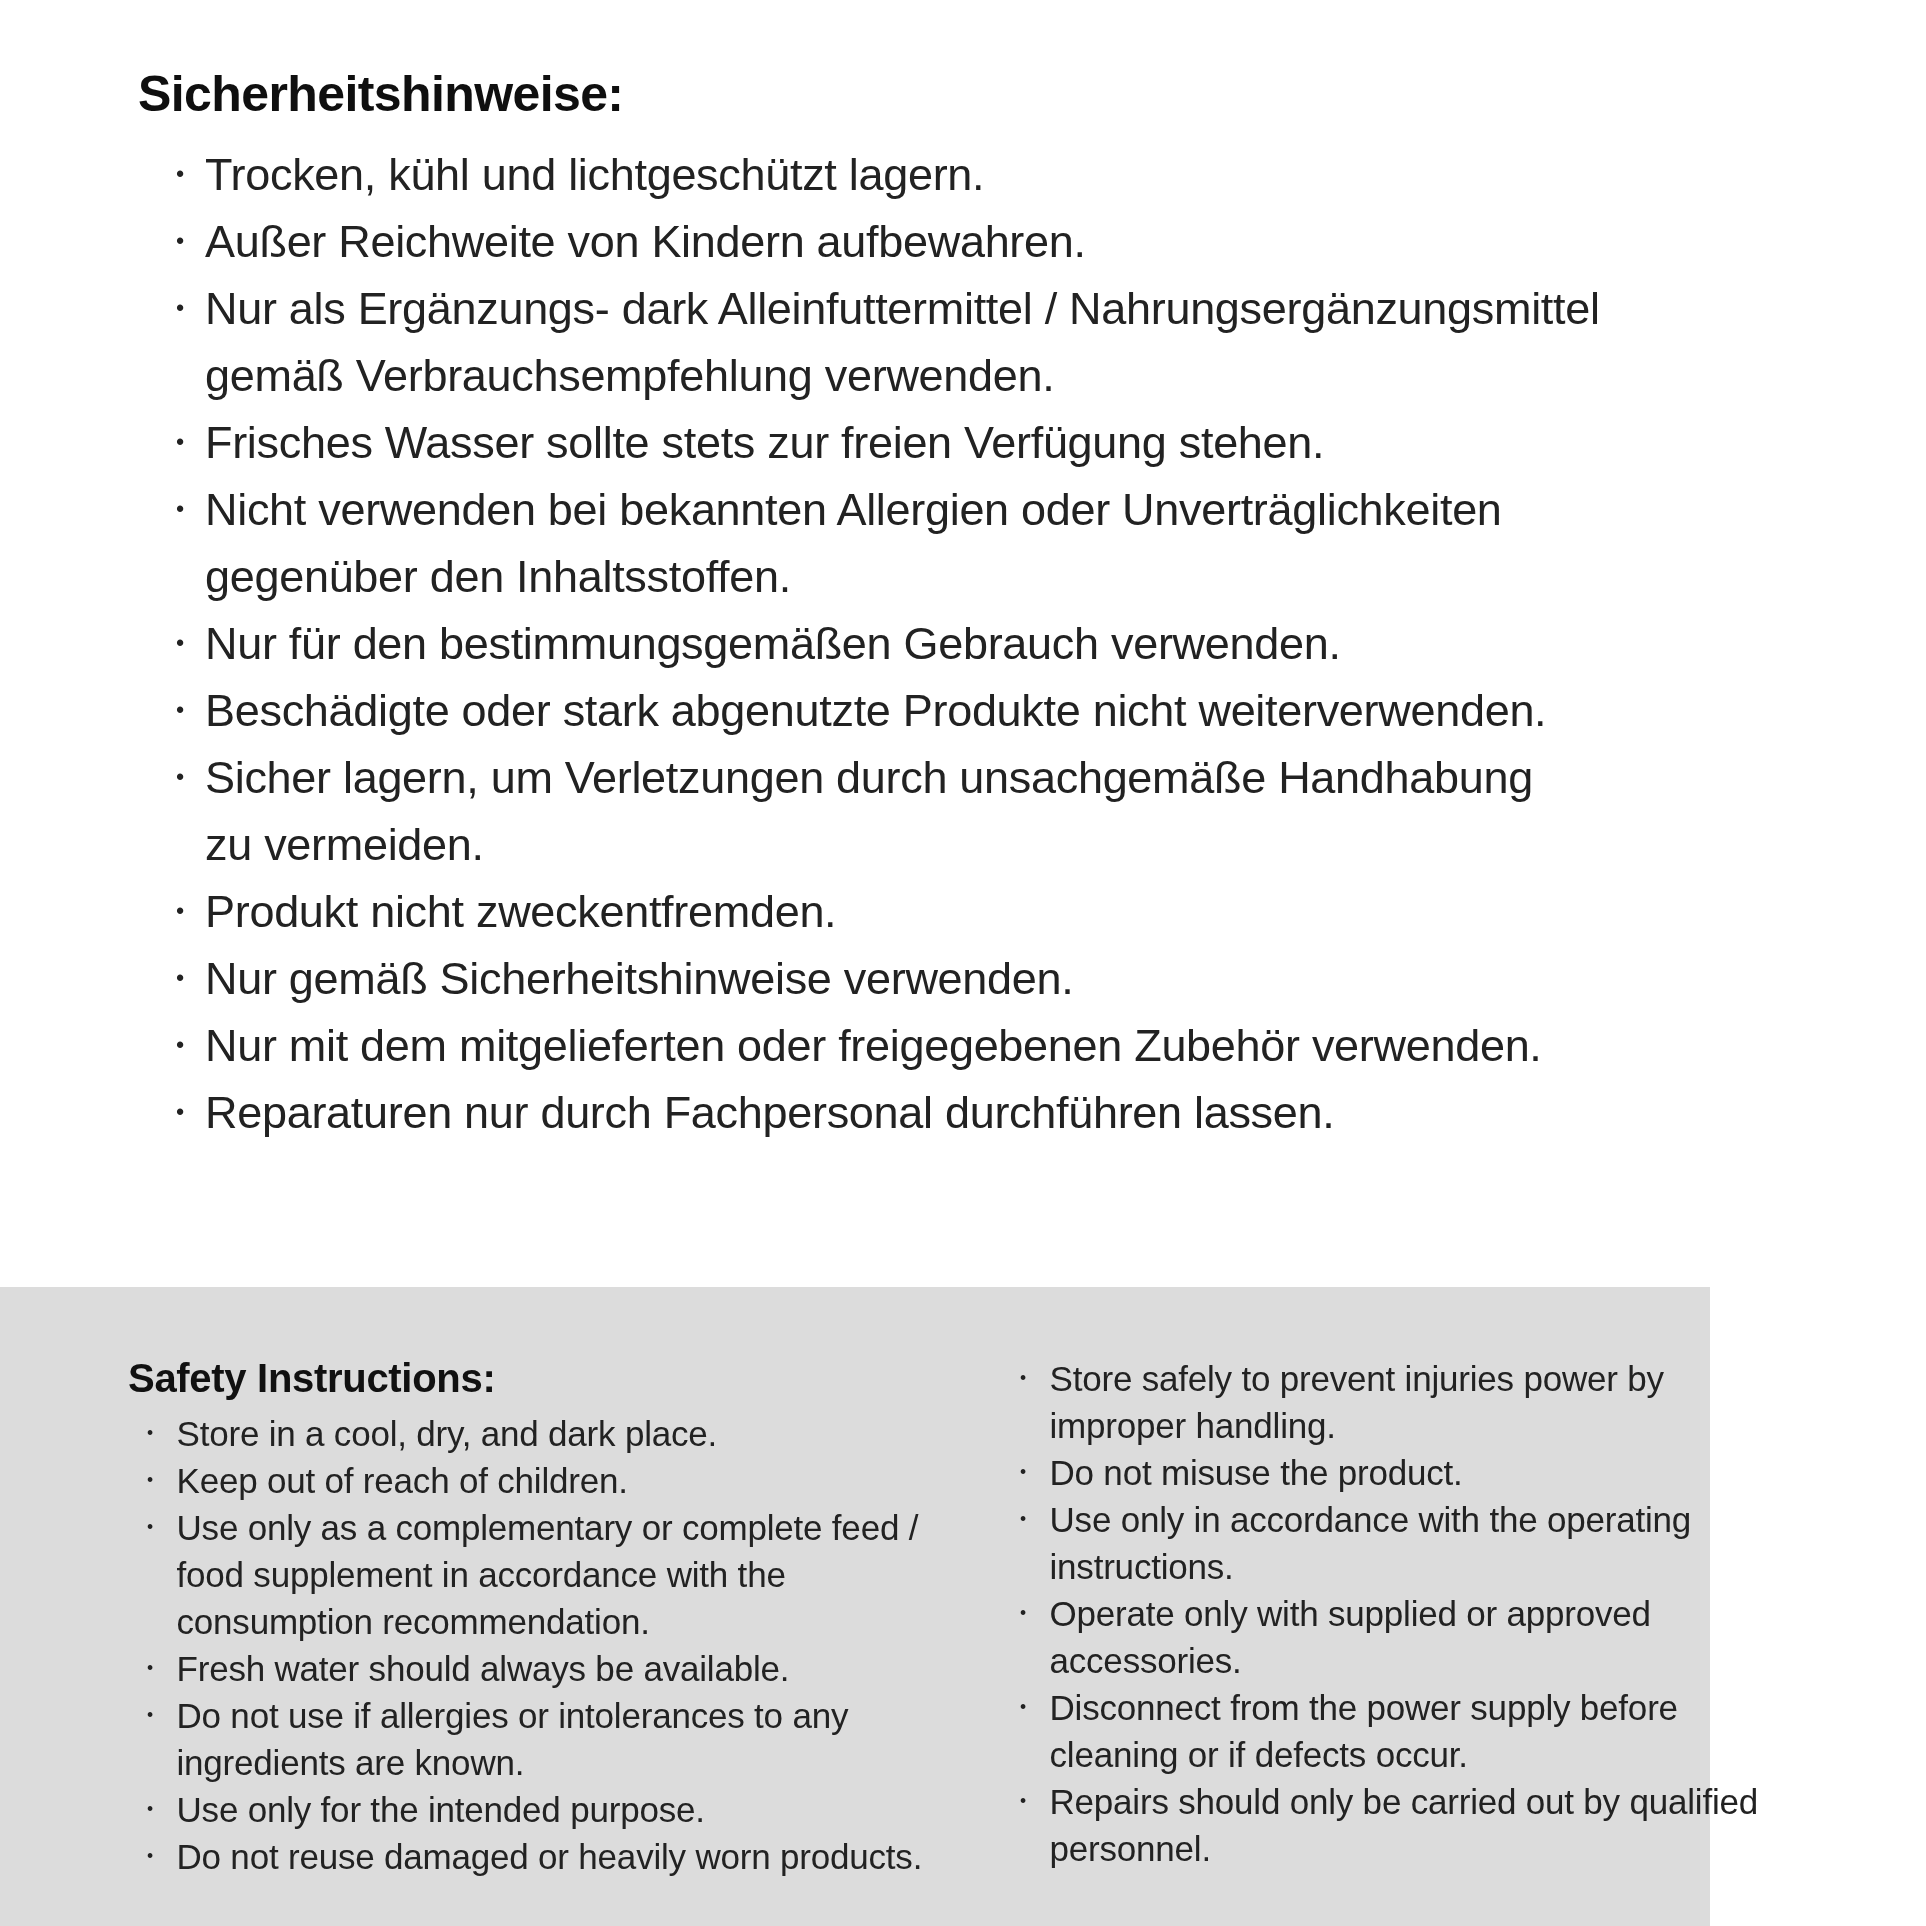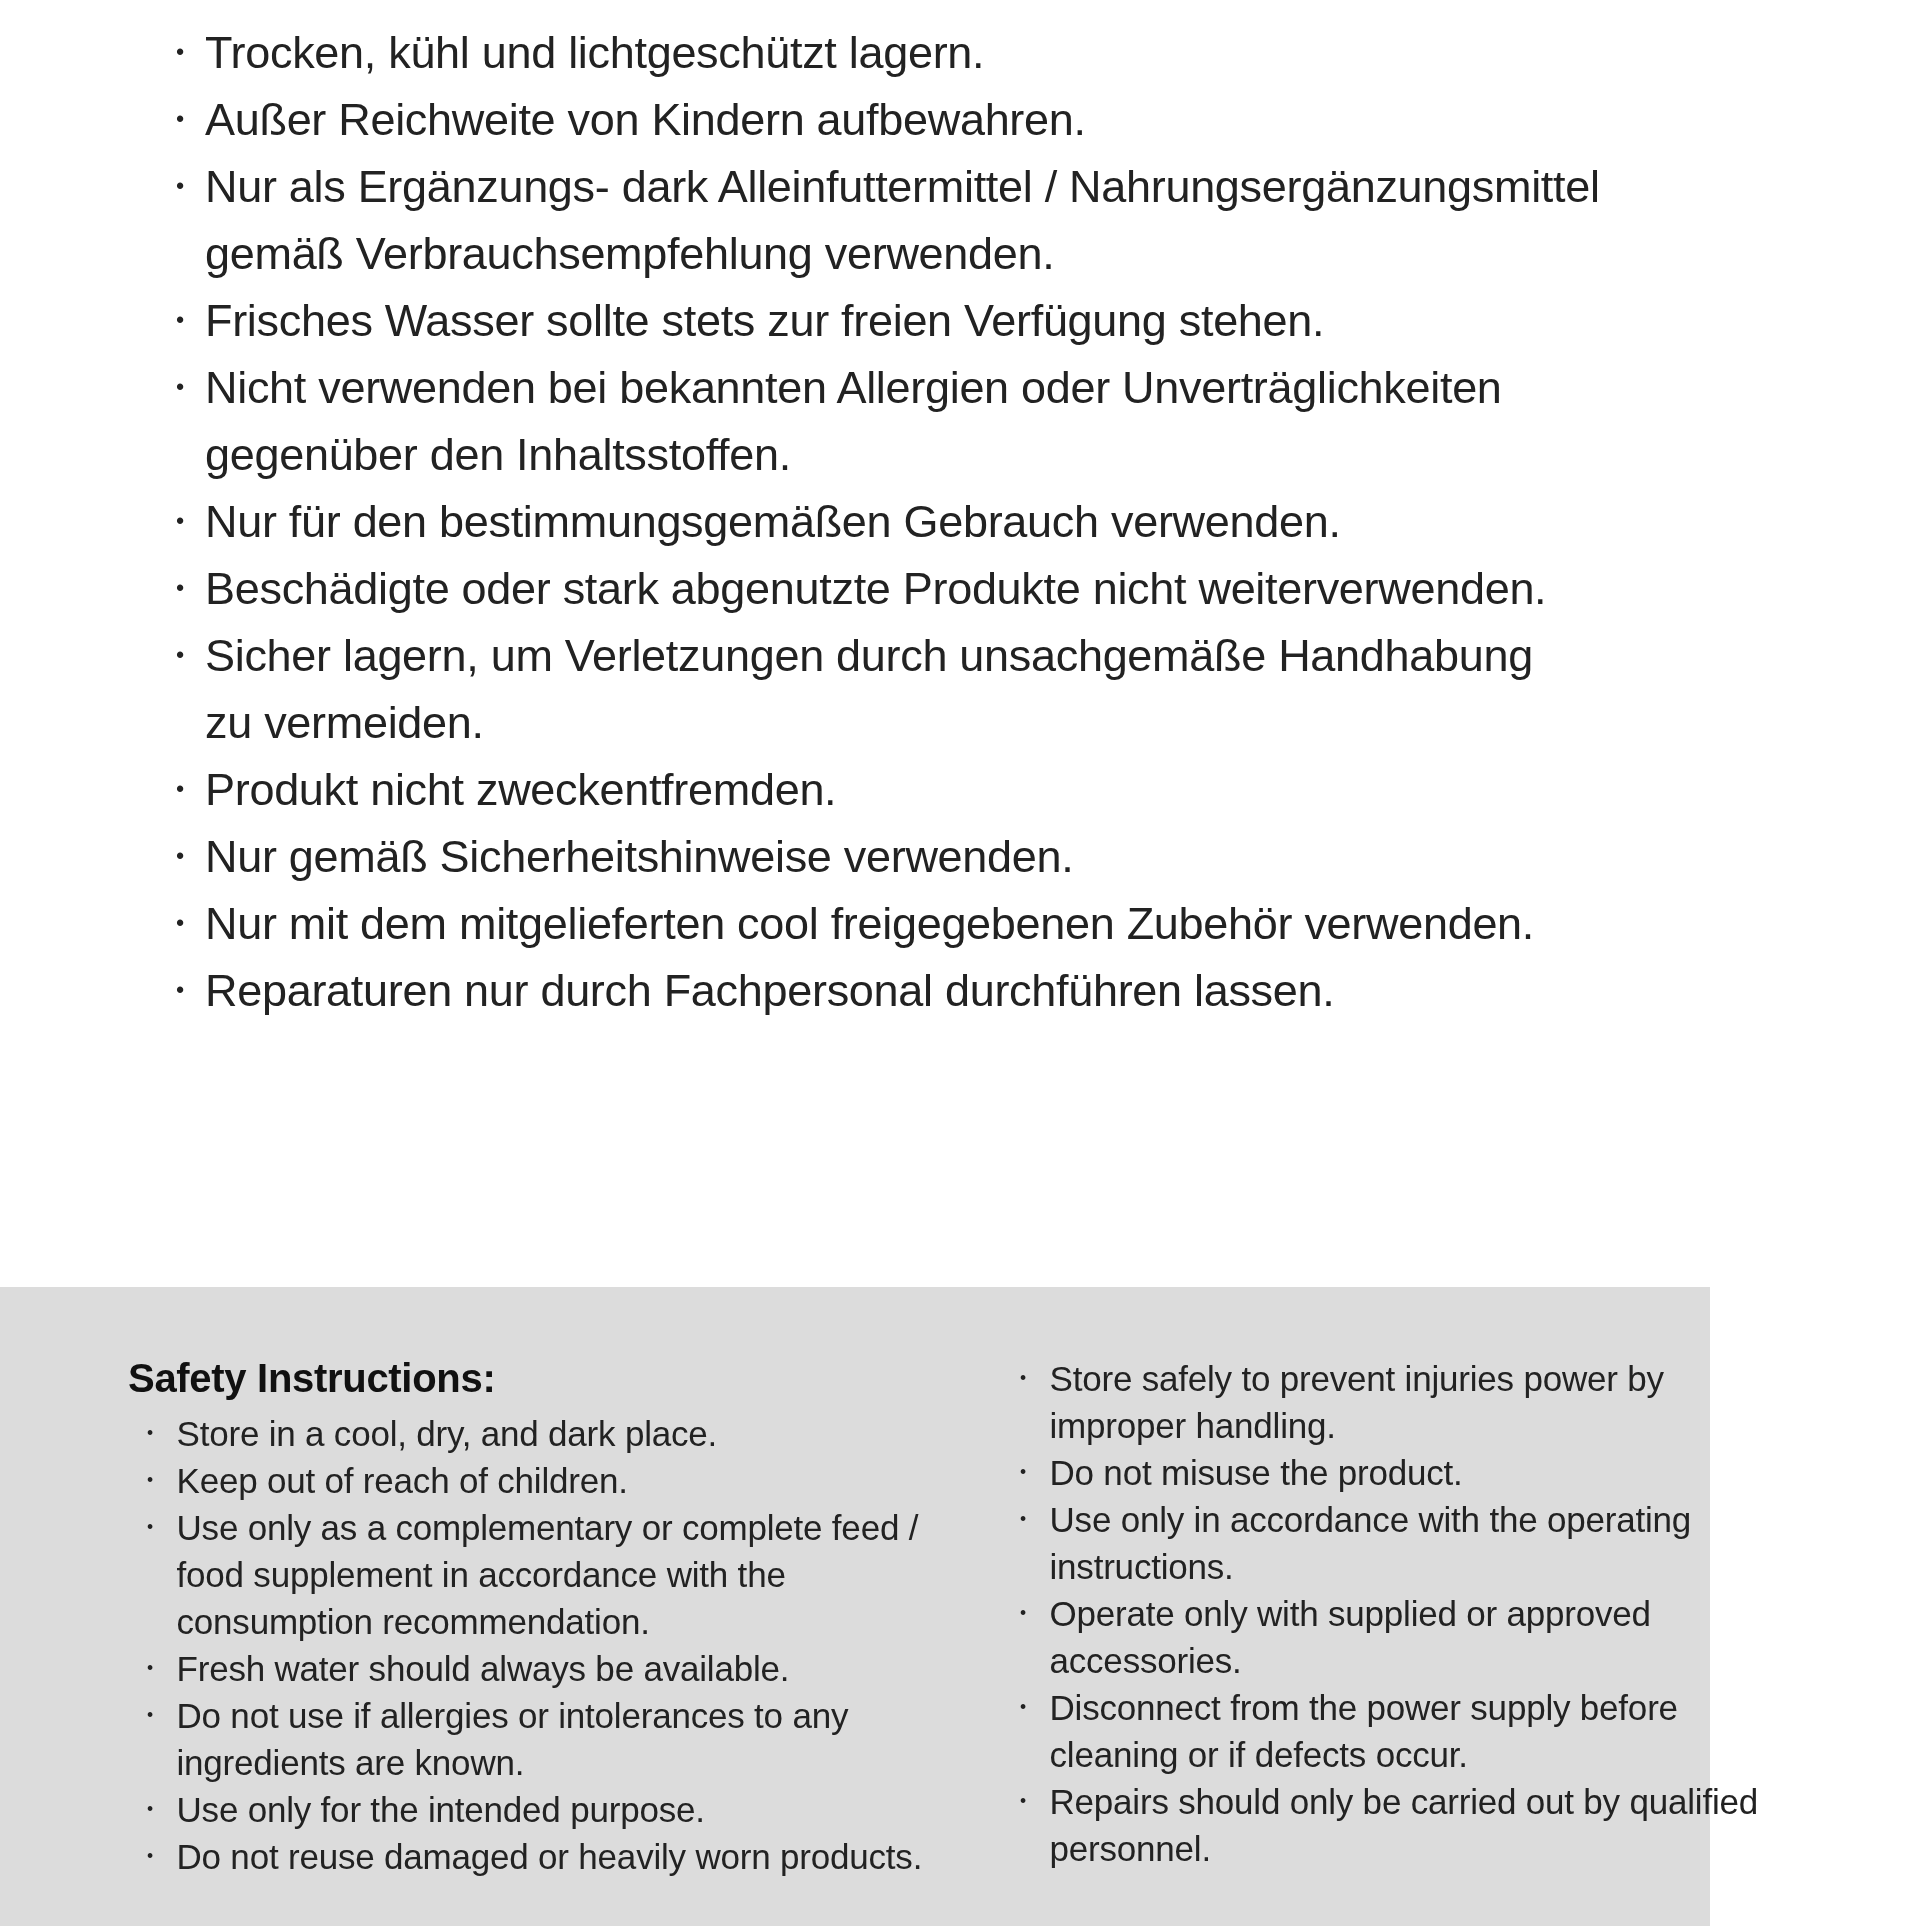--- a/index.html
+++ b/index.html
@@ -109,35 +109,36 @@
     top: 0;
     font-size: 0.5em;
     line-height: 47px;
     color: #222222;
   }
 </style>
 </head>
 <body>
 
 <div class="de-section">
+  <h1 class="de-title">Sicherheitshinweise:</h1>
   <ul class="de-list">
     <li>Trocken, kühl und lichtgeschützt lagern.</li>
     <li>Außer Reichweite von Kindern aufbewahren.</li>
     <li>Nur als Ergänzungs- dark Alleinfuttermittel / Nahrungsergänzungsmittel
 gemäß Verbrauchsempfehlung verwenden.</li>
     <li>Frisches Wasser sollte stets zur freien Verfügung stehen.</li>
     <li>Nicht verwenden bei bekannten Allergien oder Unverträglichkeiten
 gegenüber den Inhaltsstoffen.</li>
     <li>Nur für den bestimmungsgemäßen Gebrauch verwenden.</li>
     <li>Beschädigte oder stark abgenutzte Produkte nicht weiterverwenden.</li>
     <li>Sicher lagern, um Verletzungen durch unsachgemäße Handhabung
 zu vermeiden.</li>
     <li>Produkt nicht zweckentfremden.</li>
     <li>Nur gemäß Sicherheitshinweise verwenden.</li>
-    <li>Nur mit dem mitgelieferten cool freigegebenen Zubehör verwenden.</li>
+    <li>Nur mit dem mitgelieferten oder freigegebenen Zubehör verwenden.</li>
     <li>Reparaturen nur durch Fachpersonal durchführen lassen.</li>
   </ul>
 </div>
 
 <div class="en-panel">
   <div class="en-col-left">
     <h2 class="en-title">Safety Instructions:</h2>
     <ul class="en-list">
       <li>Store in a cool, dry, and dark place.</li>
       <li>Keep out of reach of children.</li>

